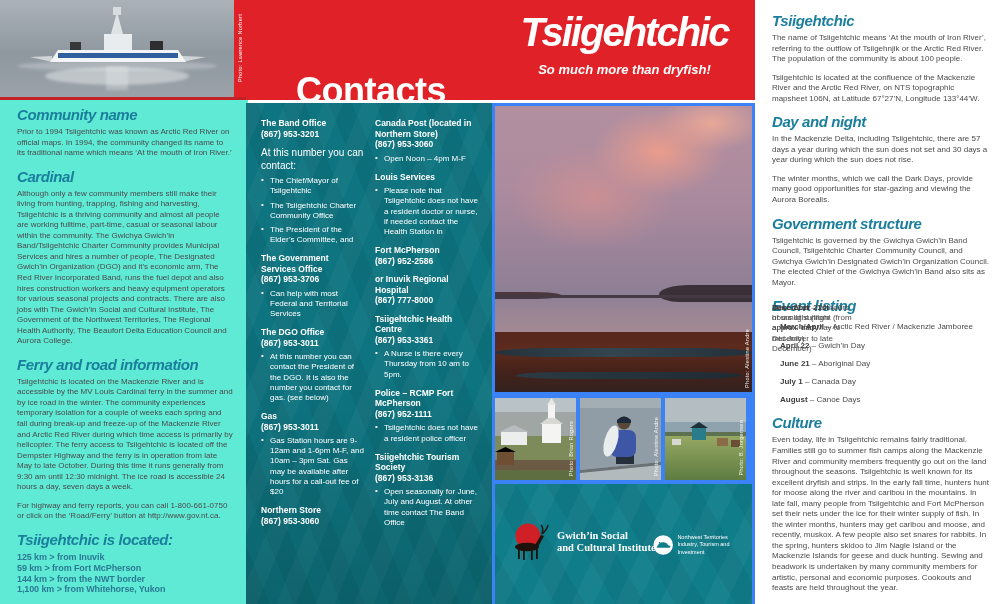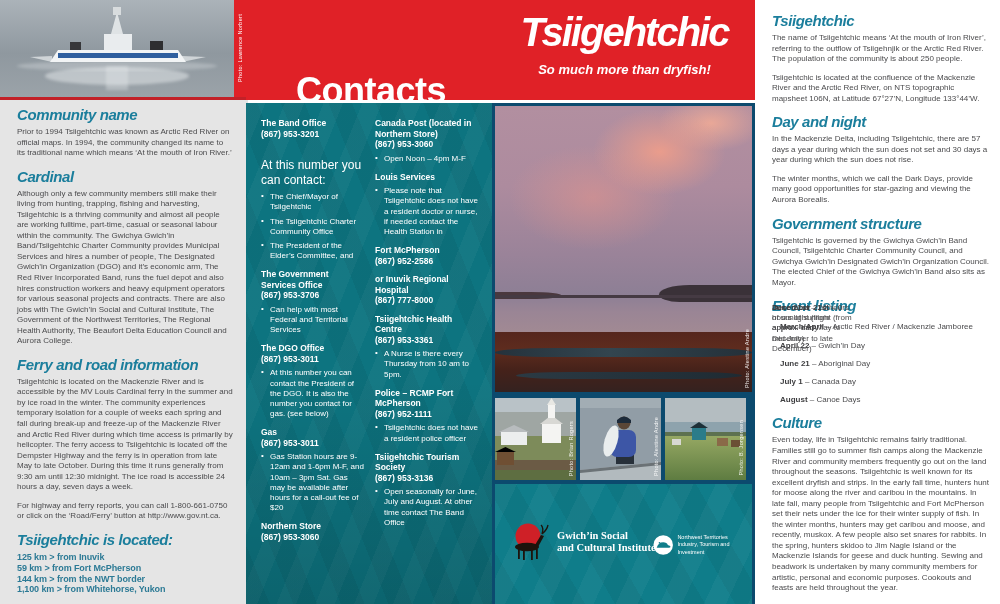--- a/index.html
+++ b/index.html
@@ -1,20 +1,20 @@
 <!DOCTYPE html>
 <html><head>
 <meta charset="utf-8">
 <style>
   html,body{margin:0;padding:0;background:#e9e9e9;}
   .page{position:relative;width:1000px;height:604px;background:#fff;overflow:hidden;
         font-family:"Liberation Sans",sans-serif;-webkit-font-smoothing:antialiased;}
 
   
-  .panel-left{position:absolute;left:0;top:0;width:248px;height:604px;background:#e5e5e5;}
+  .panel-left{position:absolute;left:0;top:0;width:248px;height:604px;background:#5eead4;}
   .ferry-photo{position:absolute;left:0;top:0;width:234px;height:97px;overflow:hidden;}
   .credit-strip{position:absolute;left:234px;top:0;width:12px;height:97px;background:#e02127;
                 display:flex;align-items:center;justify-content:center;}
   .red-hr{position:absolute;left:0;top:97px;width:246px;height:3px;background:#c32128;}
   .pl-content{position:absolute;left:17px;top:102px;width:216px;}
 
   
   .red-band{position:absolute;left:246px;top:0;width:509px;height:100px;background:#e02127;}
   .contacts-title{position:absolute;left:248px;top:22px;width:246px;text-align:center;color:#fff;
                   font-size:36px;font-weight:bold;letter-spacing:-.5px;margin-top:48px;}
@@ -26,27 +26,27 @@
   .panel-contacts{position:absolute;left:246px;top:103px;width:246px;height:501px;box-sizing:border-box;
     background:
       linear-gradient(180deg,rgba(0,0,0,0) 55%,rgba(0,0,0,.14) 100%),
       repeating-linear-gradient(112deg,rgba(255,255,255,.035) 0 18px,rgba(255,255,255,0) 18px 36px),
       repeating-linear-gradient(68deg,rgba(0,0,0,.05) 0 22px,rgba(0,0,0,0) 22px 44px),
       #0d7480;
     display:flex;gap:10px;padding:15px 6px 0 15px;}
   .ccol{width:104px;}
   .ent{margin-bottom:8px;}
   .cname,.cphone{font-size:8.5px;font-weight:bold;color:#fff;line-height:1.24;}
-  .cnote{font-size:12px;color:#fff;line-height:1.26;margin-top:19px;}
+  .cnote{font-size:10px;color:#fff;line-height:1.26;margin-top:8px;}
   .bl{list-style:none;margin:4px 0 0;padding:0 0 0 9px;}
   .bl li{font-size:8px;color:#fff;line-height:1.27;margin-bottom:4px;position:relative;}
   .bl li::before{content:"\2022";position:absolute;left:-9px;top:-1px;}
 
   
-  .panel-photos{position:absolute;left:492px;top:103px;width:263px;height:501px;background:#0c4a6e;}
+  .panel-photos{position:absolute;left:492px;top:103px;width:263px;height:501px;background:#3b82f6;}
   .sunset{position:absolute;left:3px;top:3px;width:257px;height:286px;overflow:hidden;
     background:
       radial-gradient(95px 62px at 64% 16%,rgba(240,158,138,.9),rgba(240,158,138,0) 70%),
       radial-gradient(120px 75px at 38% 32%,rgba(228,148,140,.55),rgba(228,148,140,0) 70%),
       radial-gradient(75px 40px at 84% 6%,rgba(243,172,150,.85),rgba(243,172,150,0) 70%),
       linear-gradient(180deg,#b28fa0 0%,#ad8b9e 28%,#9a8399 52%,#8d7f95 66%,#9a8595 72%,#a28a93 80%,#8f7e8d 100%);}
   .horizon{position:absolute;left:0;top:66%;width:100%;height:3px;background:#453a43;}
   .headland{position:absolute;right:0;top:62.5%;width:36%;height:6%;background:#3a3138;
             border-radius:60% 0 0 40%/100% 0 0 80%;}
   .bank{position:absolute;left:0;top:65%;width:26%;height:2.6%;background:#4a383e;border-radius:0 50% 50% 0;}
@@ -324,21 +324,21 @@
           <div>Northwest Territories</div>
           <div>Industry, Tourism and Investment</div>
         </div>
       </div>
     </div>
   </section>
 
   <section class="panel-right">
     <div class="pr-content">
         <div class="h1">Tsiigehtchic</div>
-        <p class="body">The name of Tsiigehtchic means ‘At the mouth of Iron River’, referring to the outflow of Tsiigehnjik or the Arctic Red River. The population of the community is about 250 people.</p>
+        <p class="body">The name of Tsiigehtchic means ‘At the mouth of Iron River’, referring to the outflow of Tsiigehnjik or the Arctic Red River. The population of the community is about 100 people.</p>
         <p class="body">Tsiigehtchic is located at the confluence of the Mackenzie River and the Arctic Red River, on NTS topographic mapsheet 106N, at Latitude 67°27’N, Longitude 133°44’W.</p>
         <div class="h1">Day and night</div>
         <p class="evt sp"><strong>June 21st</strong> – 24 hours of sunlight (from approx. mid-May to mid-July)</p>
         <p class="evt sp"><strong>December 21st</strong> – 0 hours of sunlight (from approx. early December to late December)</p>
         <p class="body">In the Mackenzie Delta, including Tsiigehtchic, there are 57 days a year during which the sun does not set and 30 days a year during which the sun does not rise.</p>
         <p class="body">The winter months, which we call the Dark Days, provide many good opportunities for star-gazing and viewing the Aurora Borealis.</p>
         <div class="h1">Government structure</div>
         <p class="body">Tsiigehtchic is governed by the Gwichya Gwich’in Band Council, Tsiigehtchic Charter Community Council, and Gwichya Gwich’in Designated Gwich’in Organization Council. The elected Chief of the Gwichya Gwich’in Band also sits as Mayor.</p>
         <div class="h1">Event listing</div>
         <p class="evt"><strong>March/April</strong> – Arctic Red River / Mackenzie Jamboree</p>

